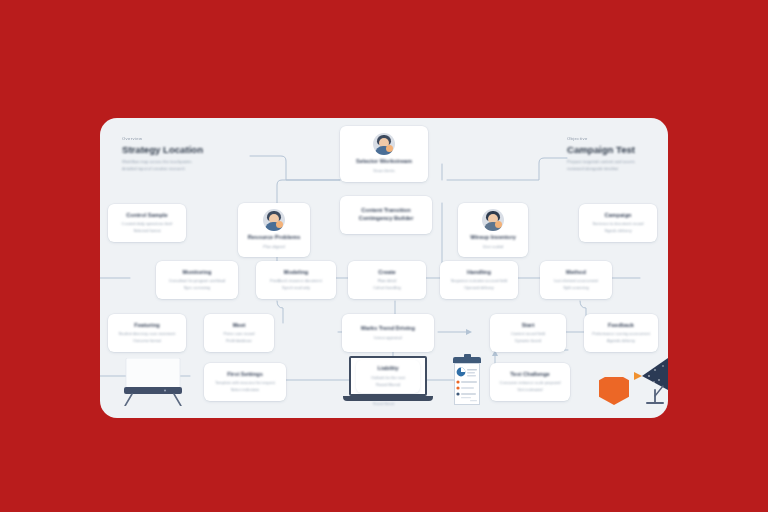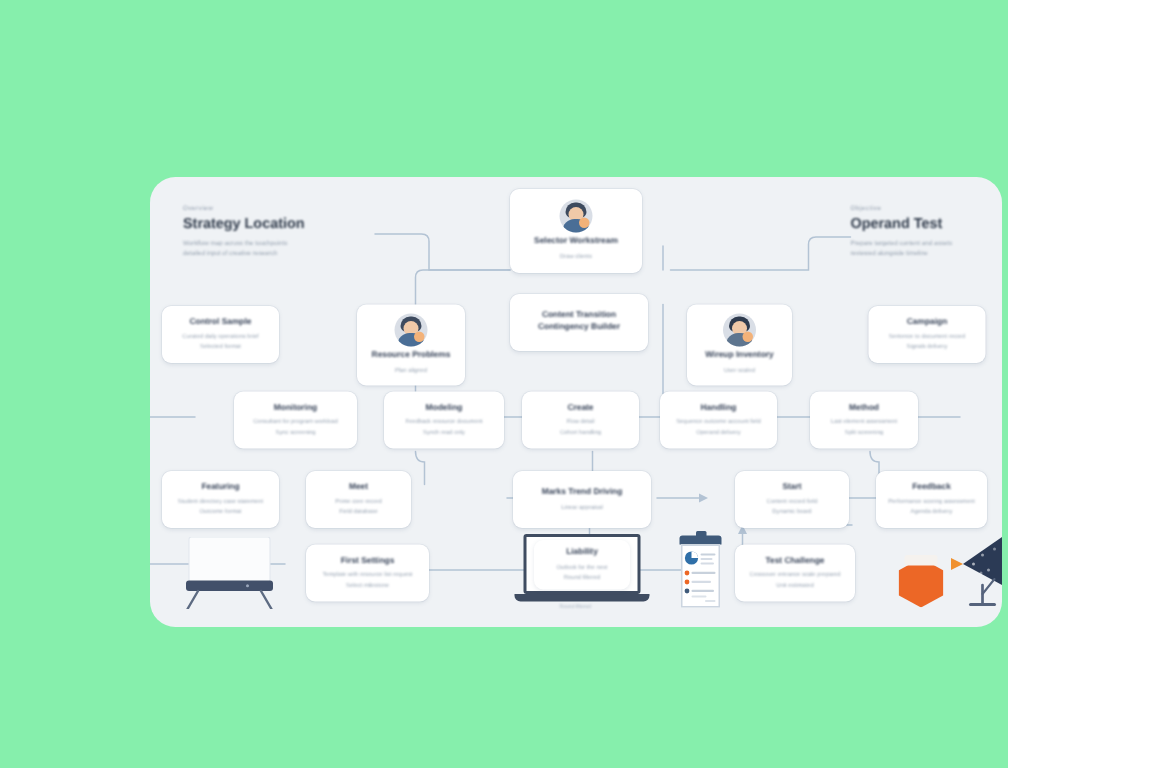--- a/index.html
+++ b/index.html
@@ -6,23 +6,23 @@
 
   html, body {
     width: 768px;
     height: 512px;
     overflow: hidden;
     font-family: "Liberation Sans", sans-serif;
   }
 
   #app {
     position: relative;
-    width: 672px;
+    width: 768px;
     height: 512px;
-    background: #86efac;
+    background: #b91c1c;
   }
 
   
   #canvas {
     position: absolute;
     left: 100px;
     top: 118px;
     width: 568px;
     height: 300px;
     background: #eff2f5;
@@ -245,21 +245,21 @@
 
     <div class="hdr" id="hdr-left">
       <div class="kicker">Overview</div>
       <div class="title">Strategy Location</div>
       <div class="body">Workflow map across the touchpoints</div>
       <div class="body">detailed input of creative research</div>
     </div>
 
     <div class="hdr" id="hdr-right">
       <div class="kicker">Objective</div>
-      <div class="title">Operand Test</div>
+      <div class="title">Campaign Test</div>
       <div class="body">Prepare targeted content and assets</div>
       <div class="body">reviewed alongside timeline</div>
     </div>
 
     <div class="card avatar-card" style="left:240px;top:8px;width:88px;height:56px;">
       <div class="avatar">
         <span class="hair"></span>
           <span class="face"></span>
         <span class="body-sh"></span>
           <span class="hand"></span>

